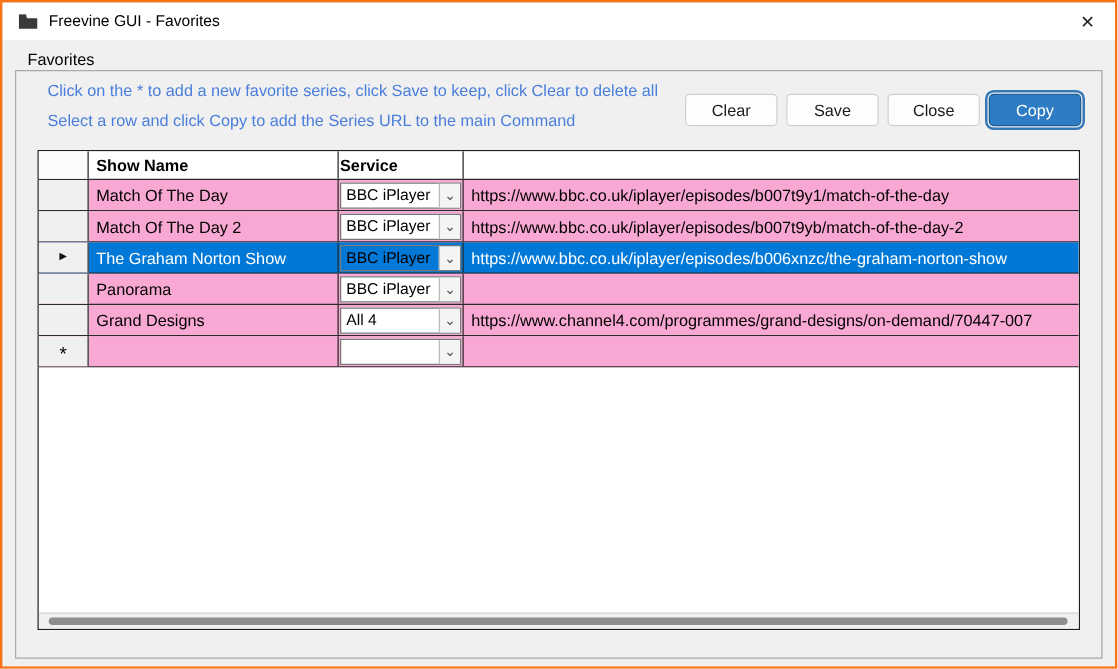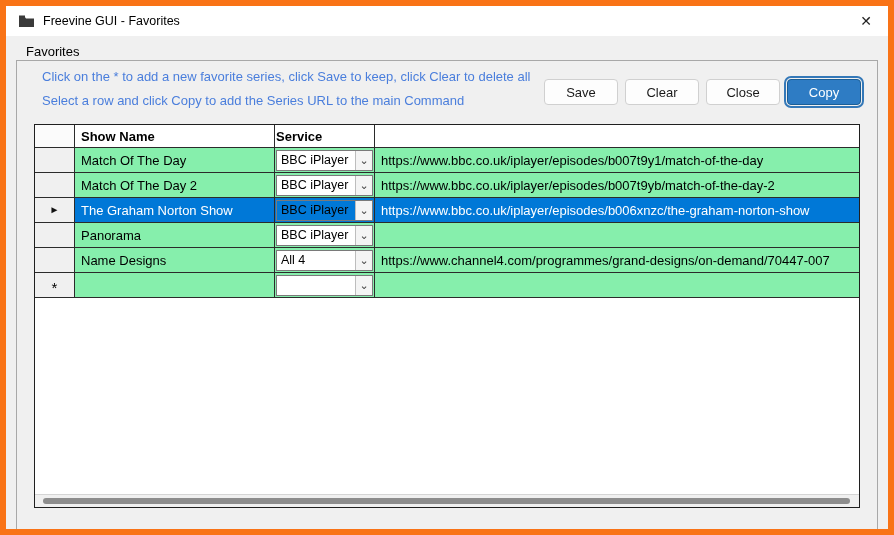--- a/index.html
+++ b/index.html
@@ -7,21 +7,21 @@
     --sel-fg:#ffffff;
     --instr:#4a7edc;
     --accent-bg:#2e7cc4;
     --grid-line:#2b2b2b;
   }
   *{box-sizing:border-box;}
   html,body{margin:0;padding:0;background:#ffffff;}
   body{font-family:"Liberation Sans", sans-serif;}
   .window{
     position:relative;width:894px;height:535px;
-    border:6px solid #f97316;background:#f0f0f0;overflow:hidden;
+    border:2px solid #f97316;background:#f0f0f0;overflow:hidden;
   }
   
   .titlebar{
     height:30px;background:#ffffff;display:flex;align-items:center;
     padding-left:12px;
   }
   .app-icon{width:16px;height:16px;display:inline-flex;align-items:center;justify-content:center;}
   .title-text{margin-left:9px;font-size:12.5px;color:#000;}
   .close-btn{
     margin-left:auto;width:44px;height:30px;border:none;background:transparent;
@@ -51,21 +51,21 @@
     outline:2px solid #3478b8;outline-offset:1px;
   }
   
   .grid{
     position:absolute;left:17px;right:17px;top:63px;bottom:22px;
     background:#ffffff;border:1px solid #1f1f1f;
     display:flex;flex-direction:column;overflow:hidden;
   }
   .grid-header{display:flex;height:23px;background:#ffffff;border-bottom:1px solid var(--grid-line);flex:none;}
   .grid-header .cell{font-weight:bold;}
-  .grid-row{display:flex;height:25px;border-bottom:1px solid var(--grid-line);flex:none;background:#86efac;}
+  .grid-row{display:flex;height:25px;border-bottom:1px solid var(--grid-line);flex:none;background:#f9a8d4;}
   .cell{
     display:flex;align-items:center;padding:0 6px;font-size:13px;color:#000;
     white-space:nowrap;overflow:hidden;border-right:1px solid var(--grid-line);
   }
   .rowhdr{width:40px;flex:none;background:#f0f0f0;justify-content:center;padding:0;}
   .corner{background:#fbfbfb;}
   .col-show{width:200px;flex:none;}
   .col-service{width:100px;flex:none;}
   .col-url{flex:1;border-right:none;}
   .arrow{font-size:10px;color:#111;line-height:1;}
@@ -112,22 +112,22 @@
   </div>
 
   <div class="client">
     <span class="groupbox-label">Favorites</span>
     <div class="groupbox">
 
       <div class="instr instr1">Click on the * to add a new favorite series, click Save to keep, click Clear to delete all</div>
       <div class="instr instr2">Select a row and click Copy to add the Series URL to the main Command</div>
 
       <div class="button-row">
+        <button class="btn">Clear</button>
         <button class="btn">Save</button>
-        <button class="btn">Clear</button>
         <button class="btn">Close</button>
         <button class="btn accent">Copy</button>
       </div>
 
       <div class="grid">
         <div class="grid-header">
           <div class="cell rowhdr corner"></div>
           <div class="cell col-show">Show Name</div>
           <div class="cell col-service">Service</div>
         </div>
@@ -172,21 +172,21 @@
               <div class="cell col-show">Panorama</div>
               <div class="cell col-service">
                 <div class="combo">
                   <span class="combo-text">BBC iPlayer</span>
                   <span class="combo-btn">⌄</span>
                 </div>
               </div>
             </div>
             <div class="grid-row">
               <div class="cell rowhdr"></div>
-              <div class="cell col-show">Name Designs</div>
+              <div class="cell col-show">Grand Designs</div>
               <div class="cell col-service">
                 <div class="combo">
                   <span class="combo-text">All 4</span>
                   <span class="combo-btn">⌄</span>
                 </div>
               </div>
               <div class="cell col-url">https://www.channel4.com/programmes/grand-designs/on-demand/70447-007</div>
             </div>
             <div class="grid-row">
               <div class="cell rowhdr">

